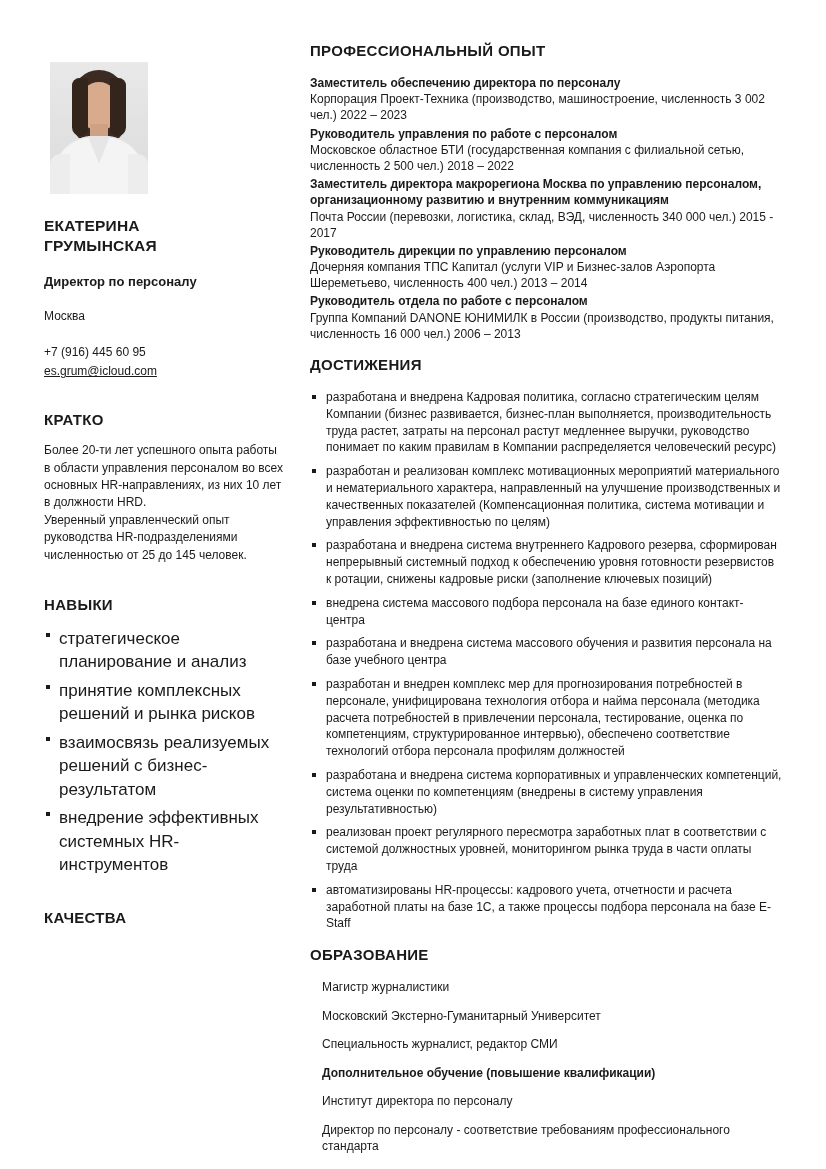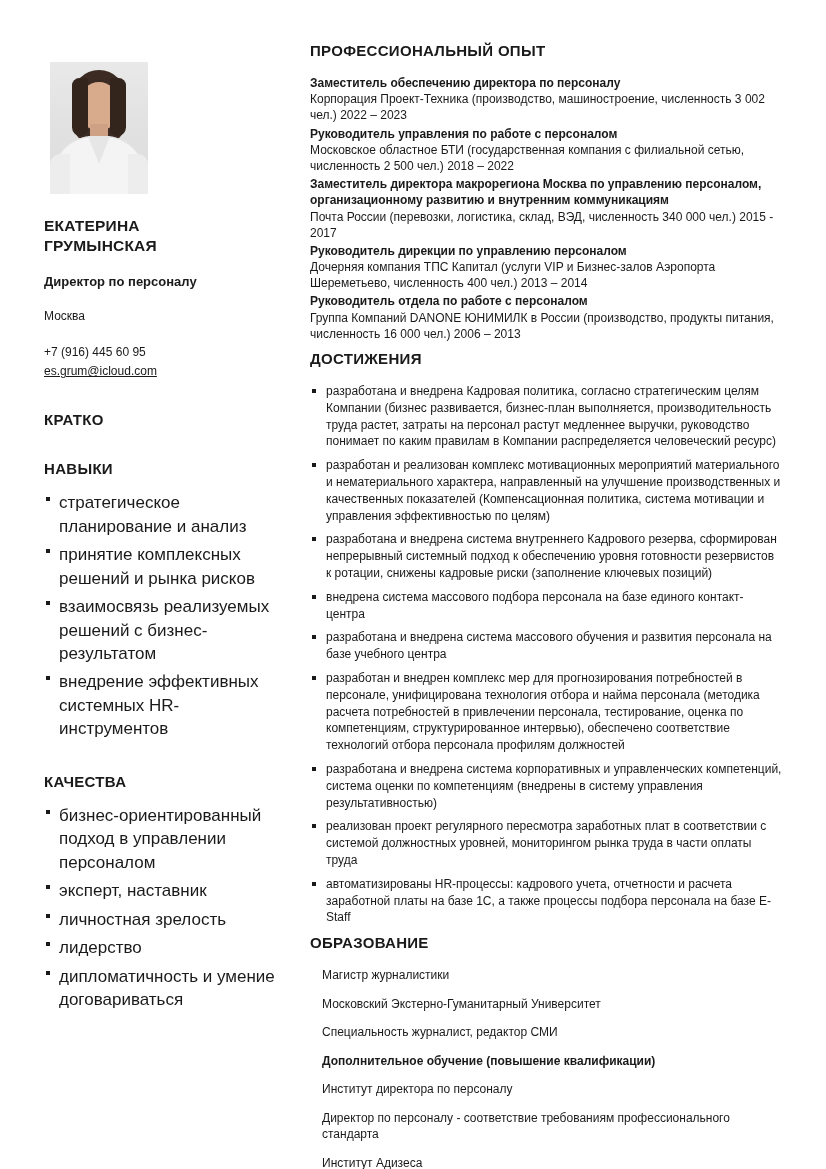--- a/index.html
+++ b/index.html
@@ -194,21 +194,21 @@
     padding-top: 10px;
     min-width: 0;
   }
   .right-section-title {
     font-size: 15px;
     font-weight: bold;
     margin: 0 0 16px 0;
     letter-spacing: 0.3px;
   }
   .right-section-title.spaced {
-    margin-top: 8px;
+    margin-top: 14px;
   }
   .job-role {
     font-size: 12px;
     font-weight: bold;
     line-height: 1.35;
     margin: 0;
   }
   .job-company {
     font-size: 12px;
     line-height: 1.35;
@@ -263,37 +263,31 @@
       <div class="arm-r"></div>
     </div>
 
     <h1 class="name">ЕКАТЕРИНА<br>ГРУМЫНСКАЯ</h1>
     <div class="job-title">Директор по персоналу</div>
     <div class="city">Москва</div>
     <div class="contact-phone">+7 (916) 445 60 95</div>
     <div><a class="contact-email" href="#">es.grum@icloud.com</a></div>
 
     <h2 class="left-section-title">КРАТКО</h2>
+    <p class="summary-text">Более 20-ти лет успешного опыта работы в области управления персоналом во всех основных HR-направлениях, из них 10 лет в должности HRD.<br>Уверенный управленческий опыт руководства HR-подразделениями численностью от 25 до 145 человек.</p>
 
     <h2 class="left-section-title">НАВЫКИ</h2>
     <ul class="bullets">
       <li>стратегическое планирование и анализ</li>
       <li>принятие комплексных решений и рынка рисков</li>
       <li>взаимосвязь реализуемых решений с бизнес-результатом</li>
       <li>внедрение эффективных системных HR-инструментов</li>
     </ul>
 
     <h2 class="left-section-title">КАЧЕСТВА</h2>
-    <ul class="bullets">
-      <li>бизнес-ориентированный подход в управлении персоналом</li>
-      <li>эксперт, наставник</li>
-      <li>личностная зрелость</li>
-      <li>лидерство</li>
-      <li>дипломатичность и умение договариваться</li>
-    </ul>
   </div>
 
   <div class="right-col">
 
     <h2 class="right-section-title">ПРОФЕССИОНАЛЬНЫЙ ОПЫТ</h2>
 
     <div>
       <div>
         <div class="job-role">Заместитель обеспечению директора по персоналу</div>
         <div class="job-company">Корпорация Проект-Техника (производство, машиностроение, численность 3 002 чел.) 2022 – 2023</div>

